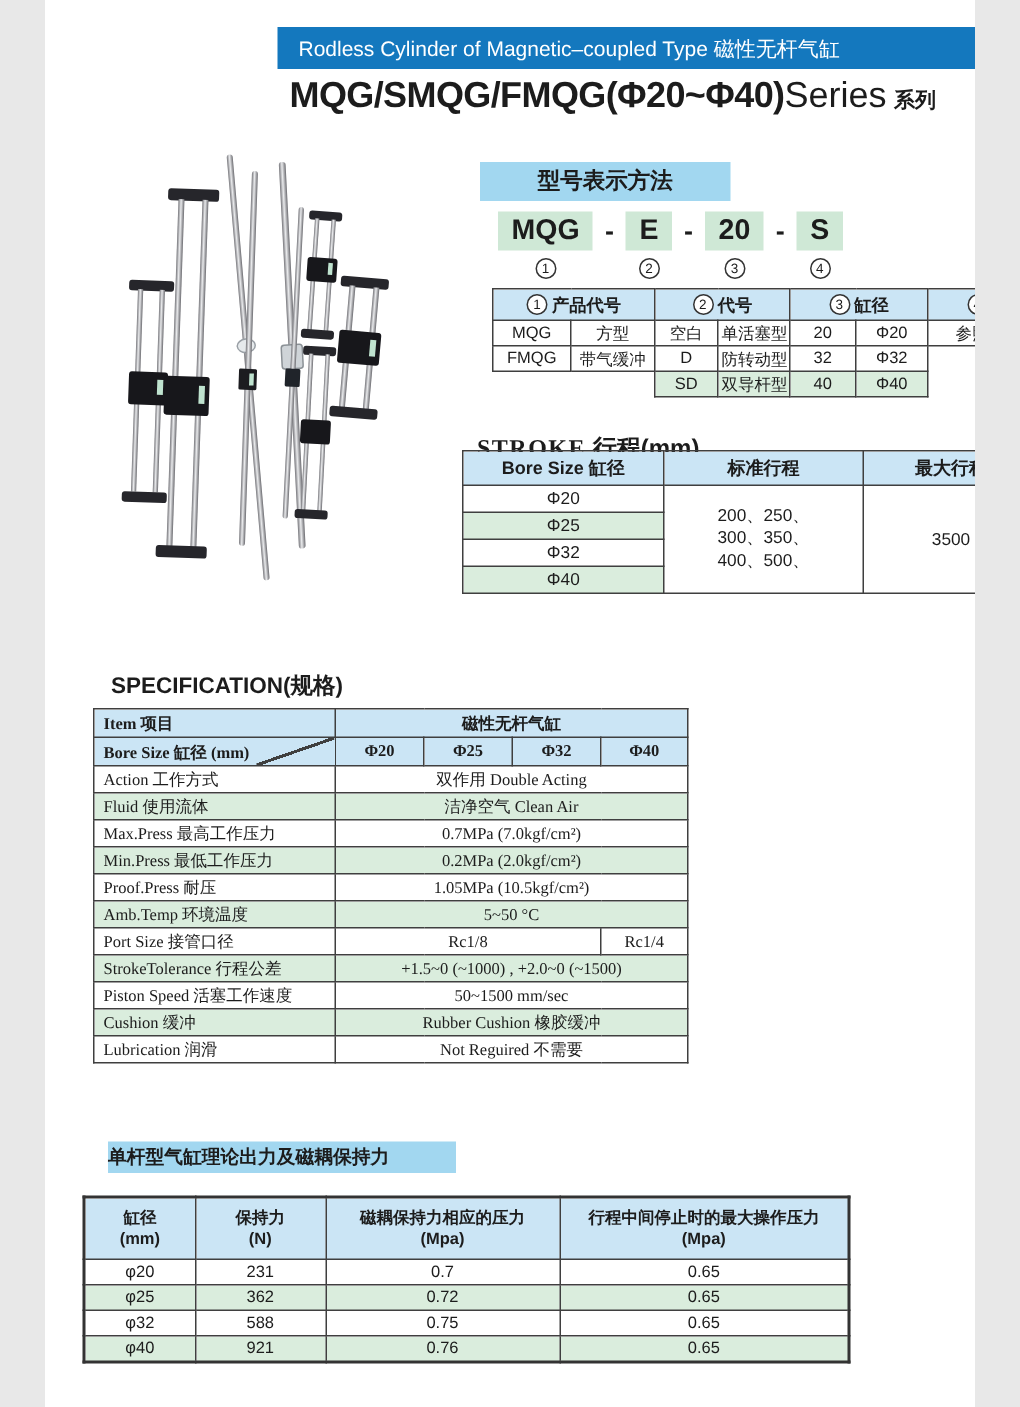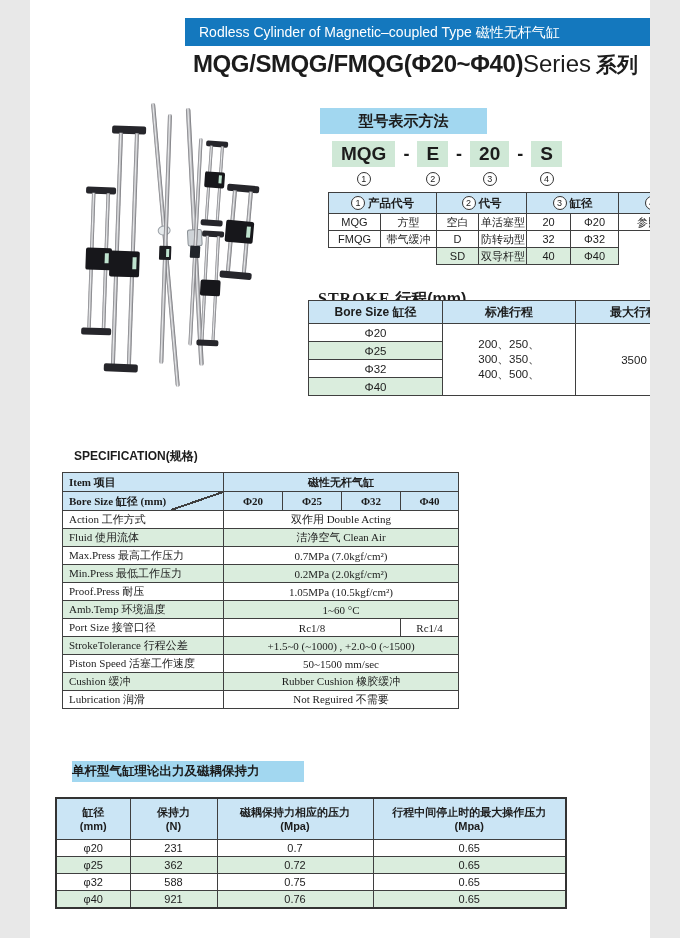--- a/index.html
+++ b/index.html
@@ -11,32 +11,32 @@
 
   
   .banner {
     position:absolute; left:155px; top:18px; width:525px; height:28px;
     background:#1478be; color:#ffffff; font-size:14px; line-height:28px;
     padding-left:14px; box-sizing:border-box; white-space:nowrap;
   }
   .main-title { position:absolute; left:163px; top:50px; white-space:nowrap; }
   .main-title .t1 { font-weight:bold; font-size:24px; letter-spacing:-0.4px; }
   .main-title .t2 { font-weight:normal; font-size:24px; }
-  .main-title .t3 { font-weight:bold; font-size:21px; margin-left:5px; }
+  .main-title .t3 { font-weight:bold; font-size:14px; margin-left:5px; }
 
   .sec-box {
     position:absolute; background:#a2d7f0; font-weight:bold;
     box-sizing:border-box;
   }
   .model-title-box { left:290px; top:108px; width:167px; height:26px; font-size:15px; line-height:26px; text-align:center; }
   .holding-title-box { left:42px; top:761px; width:232px; height:21px; font-size:12.5px; line-height:21px; padding-left:0; }
 
   .stroke-title { position:absolute; left:288px; top:289px; font-weight:bold; font-size:16px; white-space:nowrap; }
   .stroke-title .en { font-family:"Liberation Serif", serif; letter-spacing:1px; }
-  .spec-title { position:absolute; left:44px; top:448px; font-weight:bold; font-size:12px; }
+  .spec-title { position:absolute; left:44px; top:448px; font-weight:bold; font-size:15px; }
 
   
   .model-code { position:absolute; left:302px; top:141px; display:flex; align-items:flex-start; }
   .mc-grp { display:flex; flex-direction:column; align-items:center; }
   .mc-box { background:#cfe8d6; font-weight:bold; font-size:19px; line-height:26px; padding:0 9px; }
   .mc-dash { font-size:18px; font-weight:bold; line-height:26px; margin:0 8px; }
   .circ {
     display:inline-block; width:12px; height:12px; line-height:12px;
     border:1px solid #333; border-radius:50%; font-size:9px; text-align:center;
     font-weight:normal; background:#fff; box-sizing:content-box;
@@ -313,21 +313,21 @@
     <tr class="r-g">
       <td class="lbl">Min.Press 最低工作压力</td>
       <td colspan="4">0.2MPa (2.0kgf/cm²)</td>
     </tr>
     <tr class="r-w">
       <td class="lbl">Proof.Press 耐压</td>
       <td colspan="4">1.05MPa (10.5kgf/cm²)</td>
     </tr>
     <tr class="r-g">
       <td class="lbl">Amb.Temp 环境温度</td>
-      <td colspan="4">1~60 °C</td>
+      <td colspan="4">5~50 °C</td>
     </tr>
     <tr class="r-w">
       <td class="lbl">Port Size 接管口径</td>
       <td colspan="3">Rc1/8</td>
       <td>Rc1/4</td>
     </tr>
     <tr class="r-g">
       <td class="lbl">StrokeTolerance 行程公差</td>
       <td colspan="4">+1.5~0 (~1000) , +2.0~0 (~1500)</td>
     </tr>

